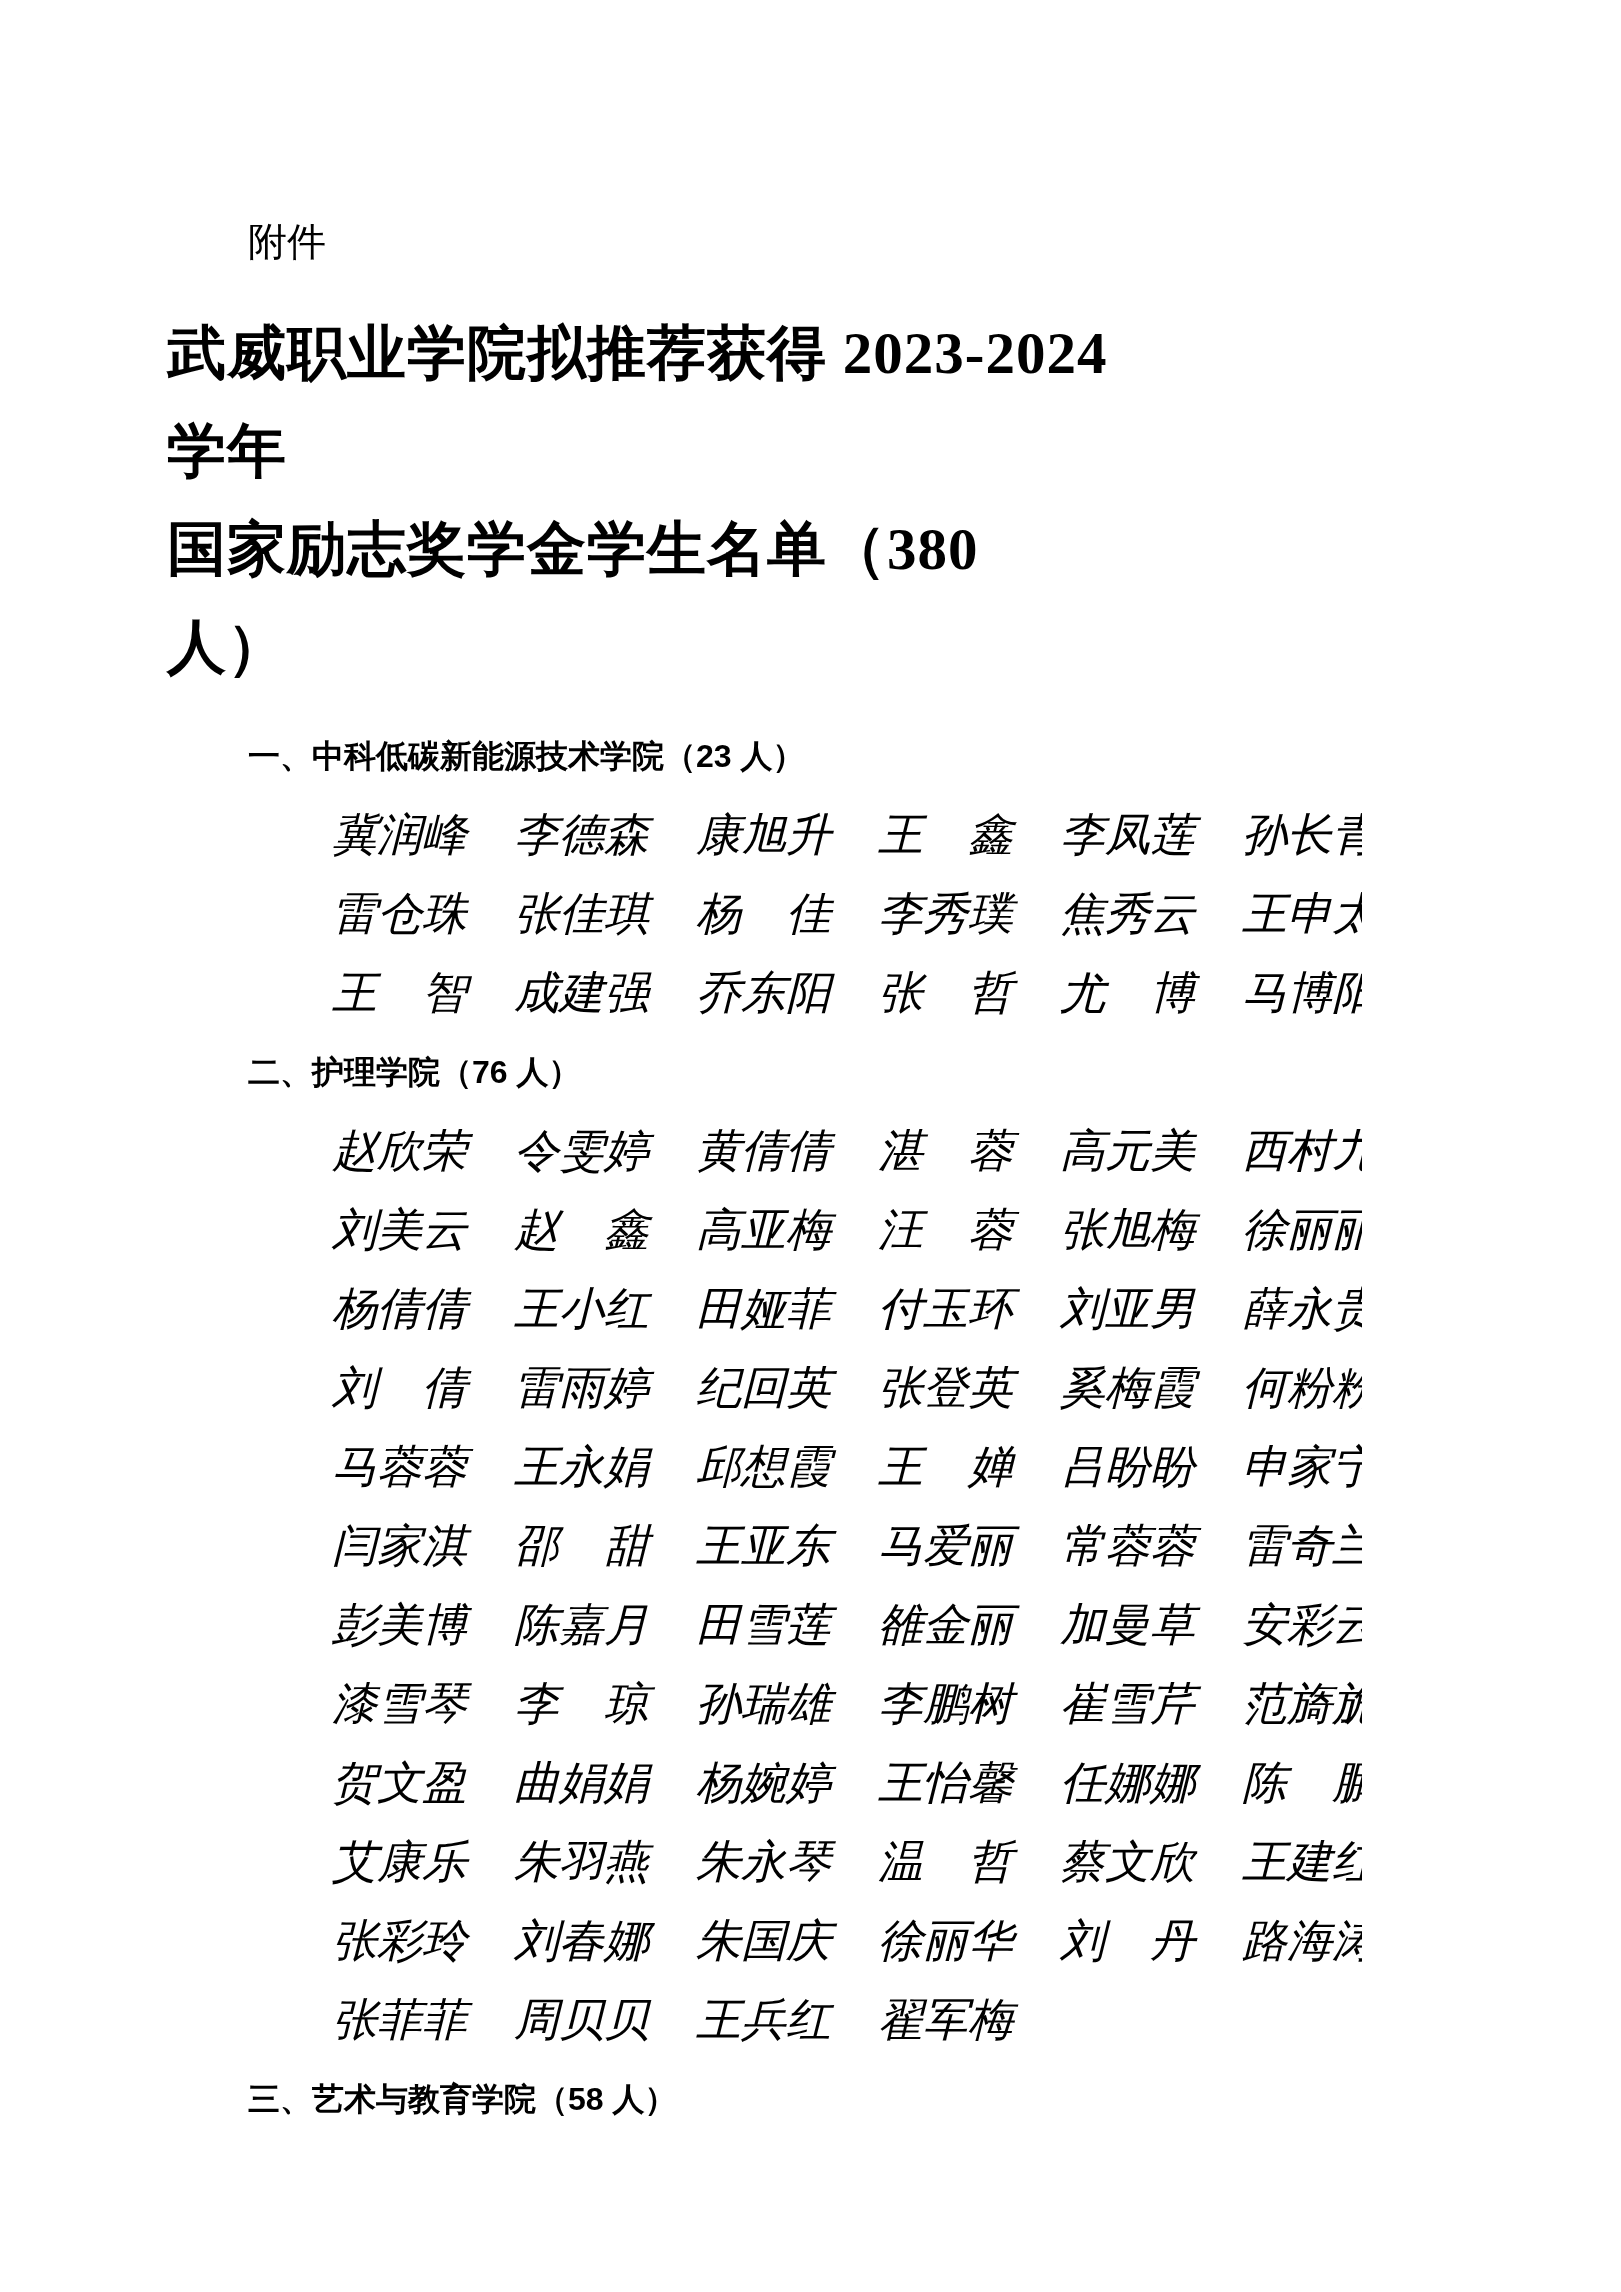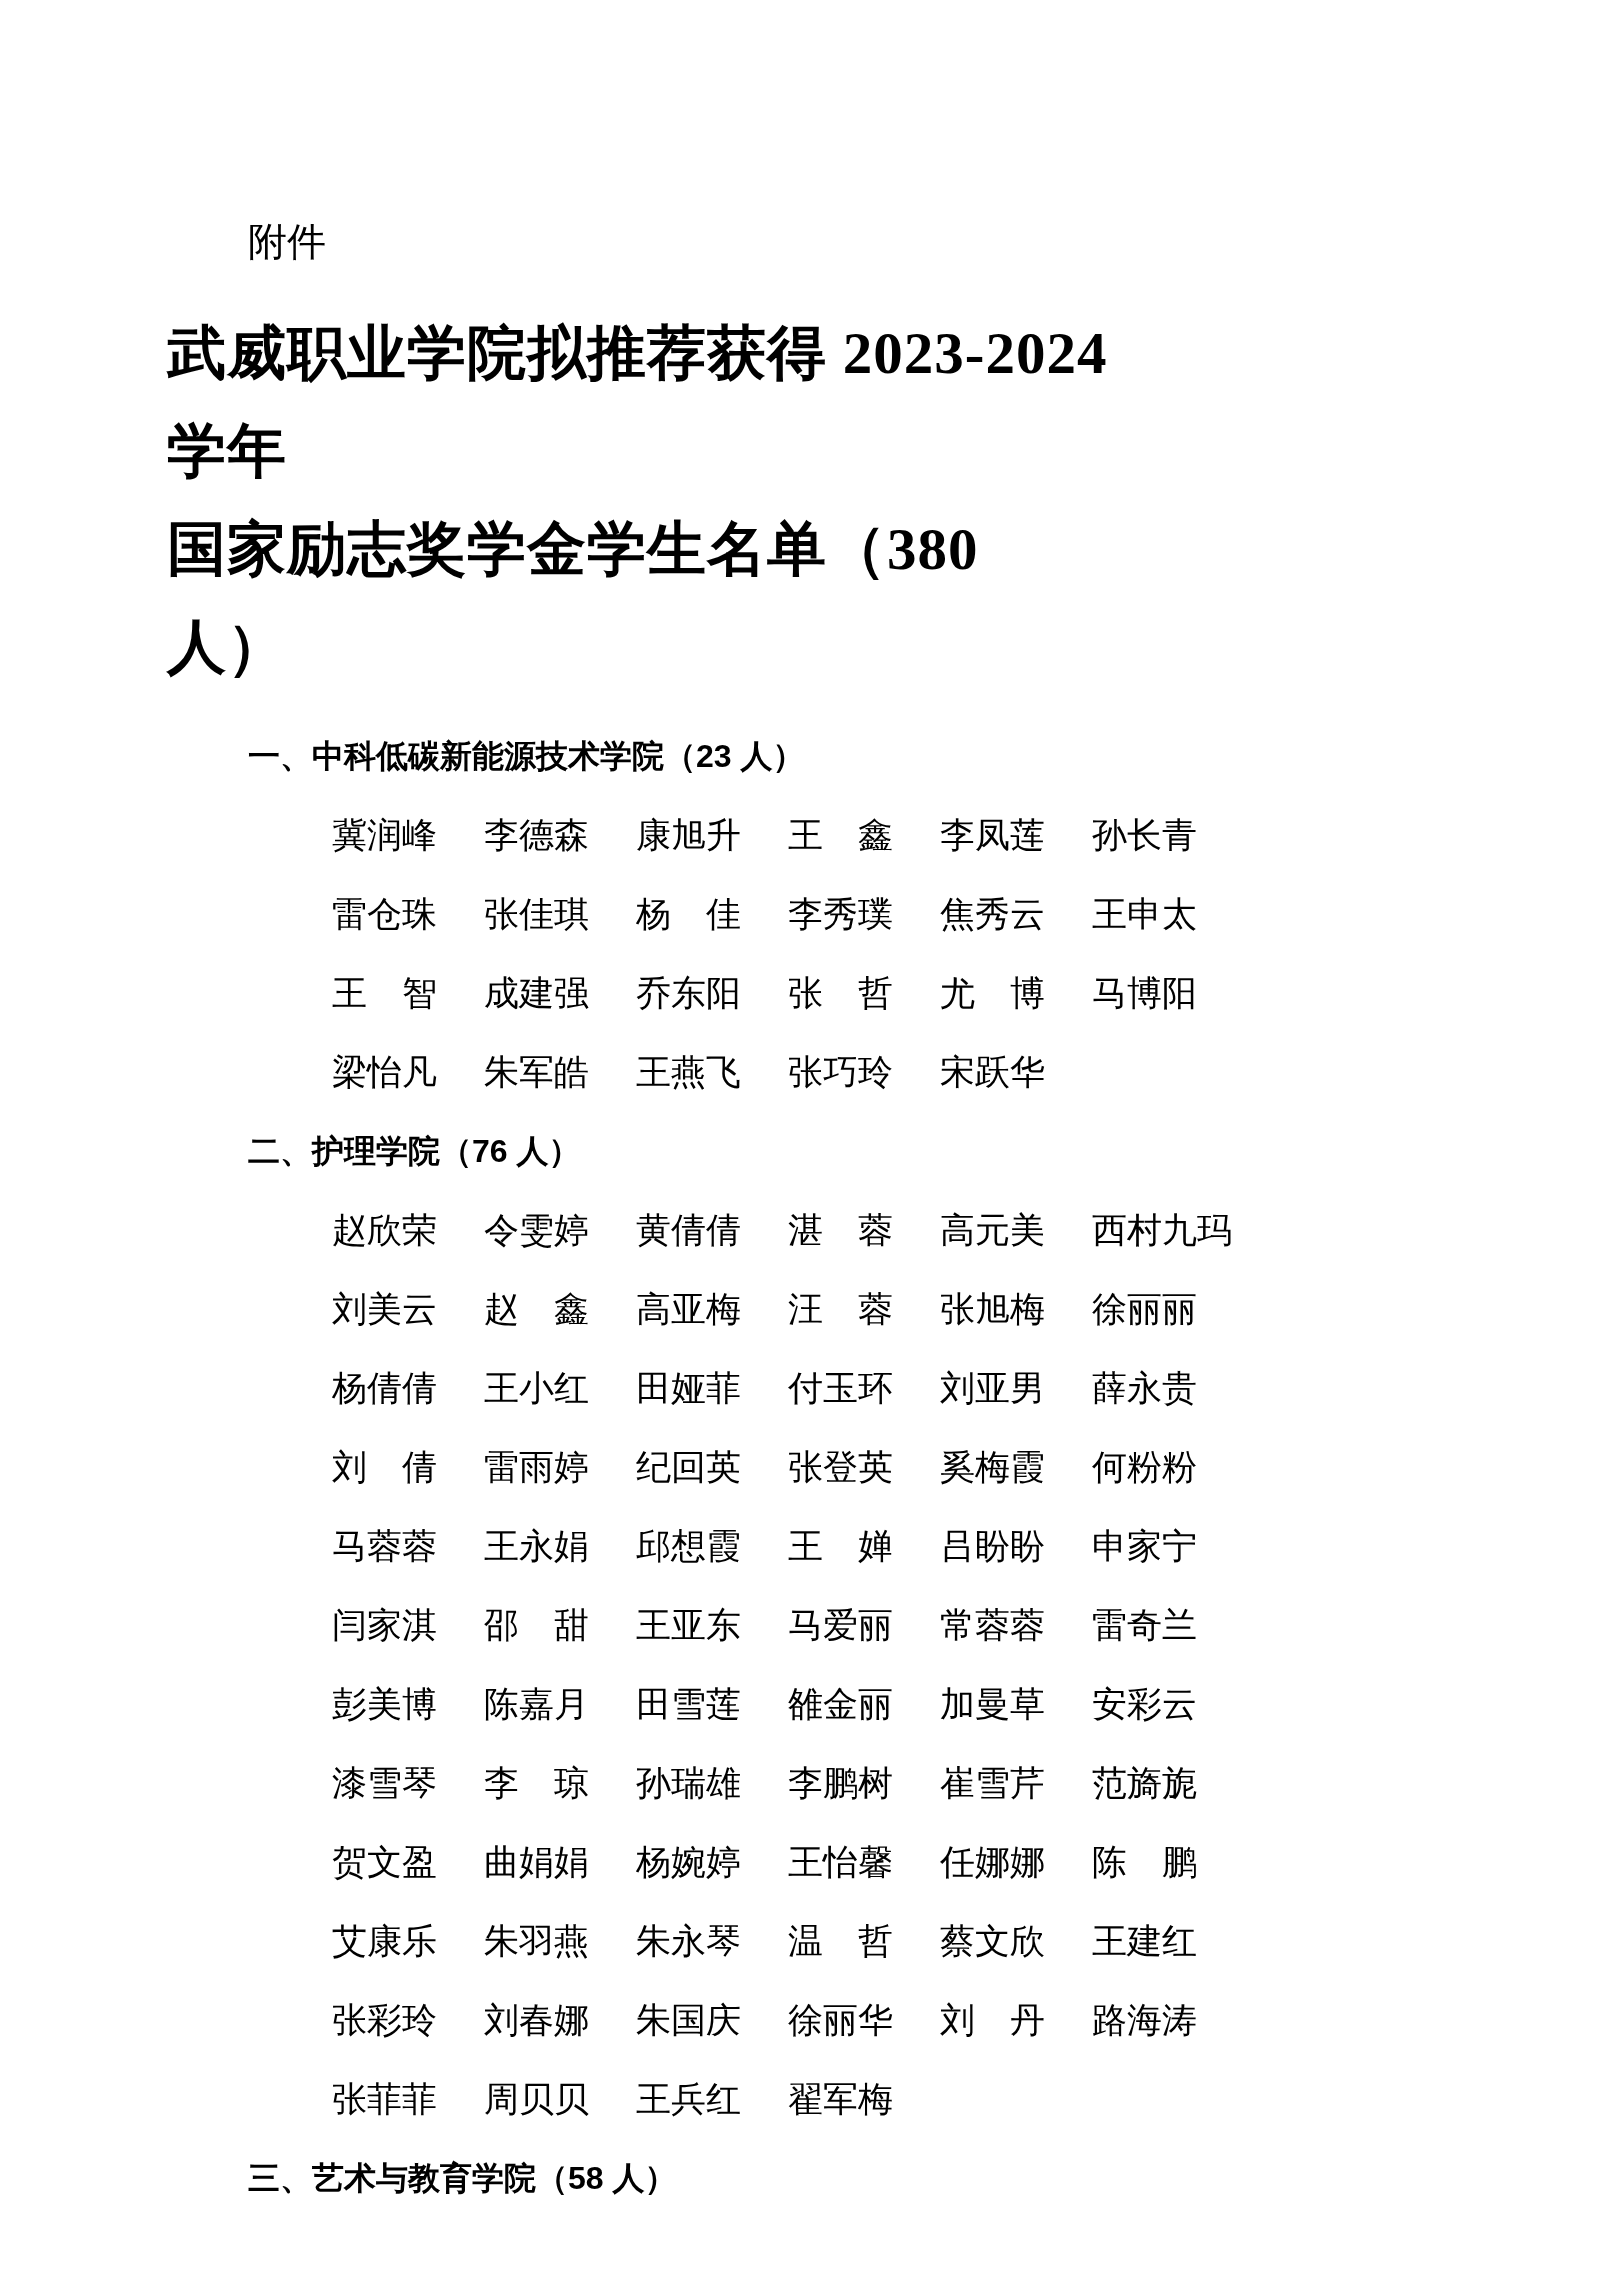--- a/index.html
+++ b/index.html
@@ -38,23 +38,24 @@
   .section-heading {
     margin-left: 248px;
     font-size: 32px;
     font-weight: 700;
     line-height: 79px;
     font-family: "Liberation Sans", sans-serif;
     white-space: pre;
   }
   .name-row {
     margin-left: 332px;
-    font-size: 35px;
+    font-size: 45px;
     line-height: 79px;
     white-space: pre;
+    font-style: italic;
   }
   .student-name {
     display: inline-block;
     margin-right: 47px;
     white-space: pre;
   }
   .student-name:last-child { margin-right: 0; }
 </style>
 </head>
 <body>
@@ -65,21 +66,20 @@
   <h1 class="title" style="margin-top:22.5px;margin-bottom:0;">
     <span class="title-line">武威职业学院拟推荐获得 2023-2024 学年</span>
     <span class="title-line">国家励志奖学金学生名单（380 人）</span>
   </h1>
 
   <div class="doc-body" id="sections">
       <div class="section-heading">一、中科低碳新能源技术学院（23 人）</div>
       <div class="name-row"><span class="student-name">冀润峰</span><span class="student-name">李德森</span><span class="student-name">康旭升</span><span class="student-name">王　鑫</span><span class="student-name">李凤莲</span><span class="student-name">孙长青</span></div>
       <div class="name-row"><span class="student-name">雷仓珠</span><span class="student-name">张佳琪</span><span class="student-name">杨　佳</span><span class="student-name">李秀璞</span><span class="student-name">焦秀云</span><span class="student-name">王申太</span></div>
       <div class="name-row"><span class="student-name">王　智</span><span class="student-name">成建强</span><span class="student-name">乔东阳</span><span class="student-name">张　哲</span><span class="student-name">尤　博</span><span class="student-name">马博阳</span></div>
-      <div class="name-row"><span class="student-name">梁怡凡</span><span class="student-name">朱军皓</span><span class="student-name">王燕飞</span><span class="student-name">张巧玲</span><span class="student-name">宋跃华</span></div>
       <div class="section-heading">二、护理学院（76 人）</div>
       <div class="name-row"><span class="student-name">赵欣荣</span><span class="student-name">令雯婷</span><span class="student-name">黄倩倩</span><span class="student-name">湛　蓉</span><span class="student-name">高元美</span><span class="student-name">西村九玛</span></div>
       <div class="name-row"><span class="student-name">刘美云</span><span class="student-name">赵　鑫</span><span class="student-name">高亚梅</span><span class="student-name">汪　蓉</span><span class="student-name">张旭梅</span><span class="student-name">徐丽丽</span></div>
       <div class="name-row"><span class="student-name">杨倩倩</span><span class="student-name">王小红</span><span class="student-name">田娅菲</span><span class="student-name">付玉环</span><span class="student-name">刘亚男</span><span class="student-name">薛永贵</span></div>
       <div class="name-row"><span class="student-name">刘　倩</span><span class="student-name">雷雨婷</span><span class="student-name">纪回英</span><span class="student-name">张登英</span><span class="student-name">奚梅霞</span><span class="student-name">何粉粉</span></div>
       <div class="name-row"><span class="student-name">马蓉蓉</span><span class="student-name">王永娟</span><span class="student-name">邱想霞</span><span class="student-name">王　婵</span><span class="student-name">吕盼盼</span><span class="student-name">申家宁</span></div>
       <div class="name-row"><span class="student-name">闫家淇</span><span class="student-name">邵　甜</span><span class="student-name">王亚东</span><span class="student-name">马爱丽</span><span class="student-name">常蓉蓉</span><span class="student-name">雷奇兰</span></div>
       <div class="name-row"><span class="student-name">彭美博</span><span class="student-name">陈嘉月</span><span class="student-name">田雪莲</span><span class="student-name">雒金丽</span><span class="student-name">加曼草</span><span class="student-name">安彩云</span></div>
       <div class="name-row"><span class="student-name">漆雪琴</span><span class="student-name">李　琼</span><span class="student-name">孙瑞雄</span><span class="student-name">李鹏树</span><span class="student-name">崔雪芹</span><span class="student-name">范旖旎</span></div>
       <div class="name-row"><span class="student-name">贺文盈</span><span class="student-name">曲娟娟</span><span class="student-name">杨婉婷</span><span class="student-name">王怡馨</span><span class="student-name">任娜娜</span><span class="student-name">陈　鹏</span></div>

